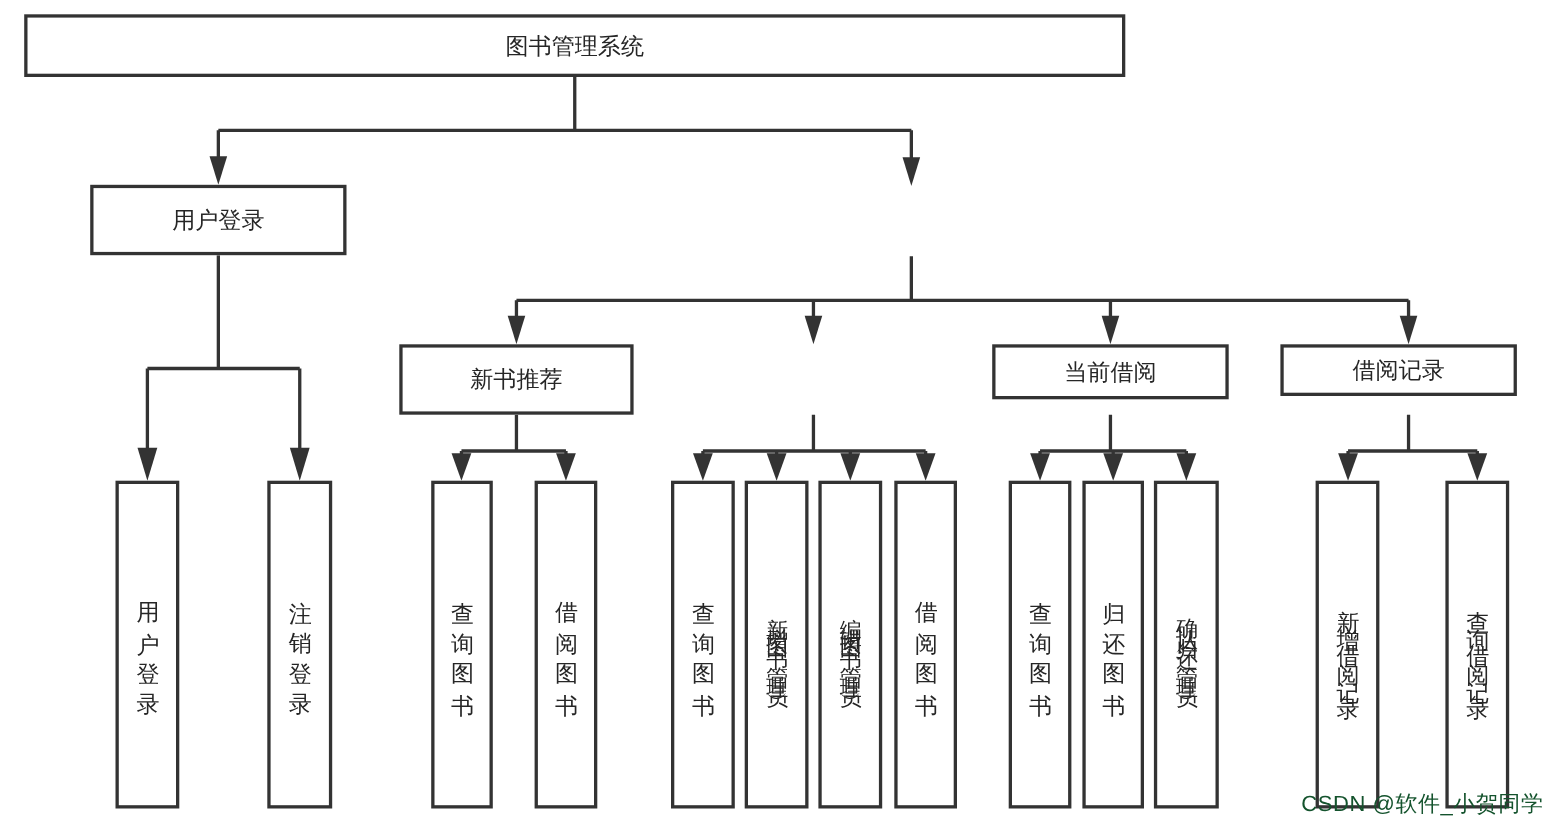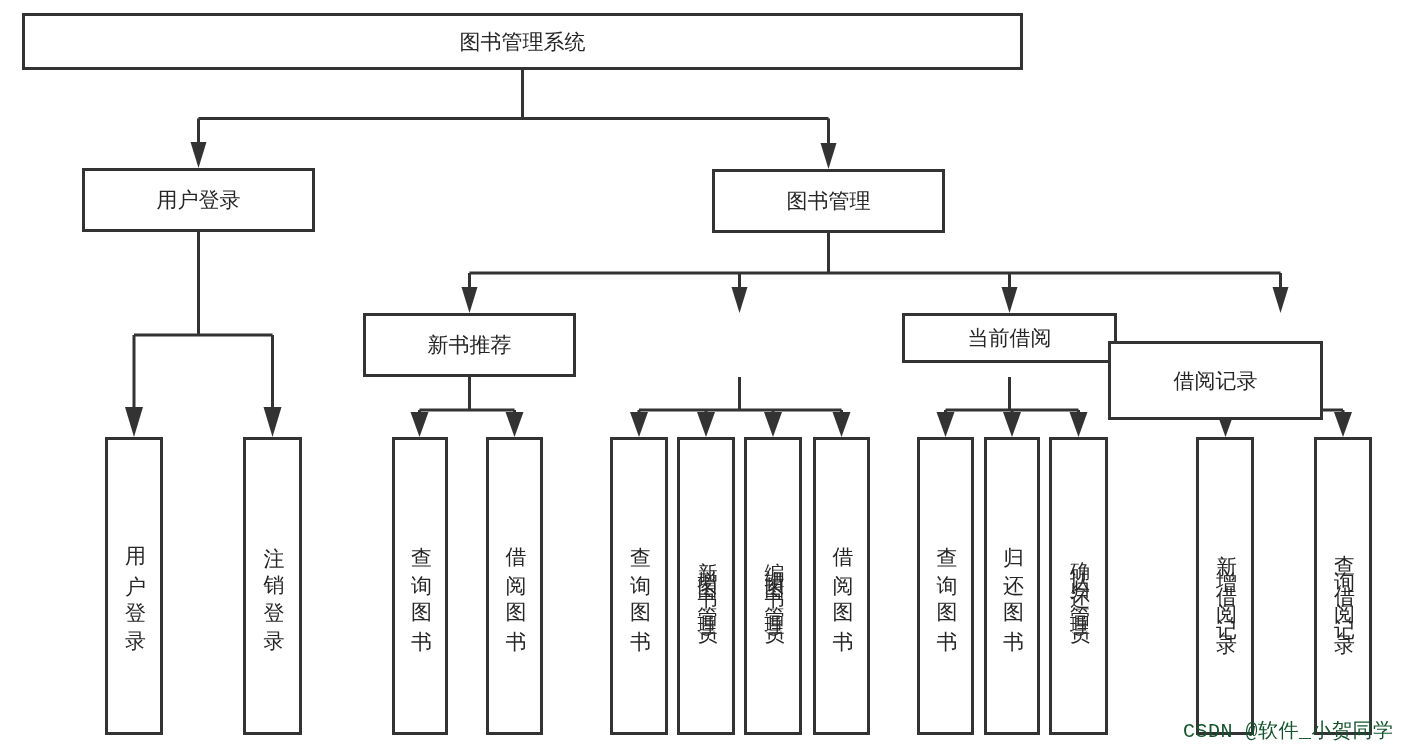--- a/index.html
+++ b/index.html
@@ -1,21 +1,21 @@
 <!DOCTYPE html>
 <html><head>
 <meta charset="utf-8">
 <style>
   html, body { margin: 0; padding: 0; background: #ffffff; }
   .canvas {
     position: relative;
     width: 1405px;
     height: 747px;
     background: #ffffff;
-    font-family: Liberation Mono, monospace;
+    font-family: Liberation Sans, sans-serif;
     overflow: hidden;
   }
   .connectors {
     position: absolute;
     left: 0; top: 0;
     width: 1405px; height: 747px;
     pointer-events: none;
   }
   .node {
     position: absolute;
@@ -95,25 +95,24 @@
       <polygon points="1003,412 1021,412 1012,437"></polygon>
       <polygon points="1069.5,412 1087.5,412 1078.5,437"></polygon>
       <polygon points="1216.5,412 1234.5,412 1225.5,437"></polygon>
       <polygon points="1334,412 1352,412 1343,437"></polygon>
     </g>
   </svg>
 
   <div class="node" style="left:22px; top:13px; width:1001px; height:57px;">图书管理系统</div>
 
   <div class="node" style="left:82px; top:168px; width:233px; height:64px;">用户登录</div>
-  <div class="node" style="left:712px; top:169px; width:233px; height:64px;">图书管理</div>
 
   <div class="node" style="left:363px; top:313px; width:213px; height:64px;">新书推荐</div>
   <div class="node" style="left:902px; top:313px; width:215px; height:50px;">当前借阅</div>
-  <div class="node" style="left:1108px; top:313px; width:215px; height:79px;margin-top:28px;">借阅记录</div>
+  <div class="node" style="left:1164px; top:313px; width:215px; height:47px;">借阅记录</div>
 
   <div class="node vnode v4" style="left:105px; top:437px; width:58px; height:298px;">用户登录</div>
   <div class="node vnode v4" style="left:243px; top:437px; width:59px; height:298px;">注销登录</div>
 
   <div class="node vnode v4" style="left:392px; top:437px; width:56px; height:298px;">查询图书</div>
   <div class="node vnode v4" style="left:486px; top:437px; width:57px; height:298px;">借阅图书</div>
 
   <div class="node vnode v4" style="left:610px; top:437px; width:58px; height:298px;">查询图书</div>
   <div class="node vnode v9" style="left:677px; top:437px; width:58px; height:298px;">新增图书（管理员）</div>
   <div class="node vnode v9" style="left:744px; top:437px; width:58px; height:298px;">编辑图书（管理员）</div>

